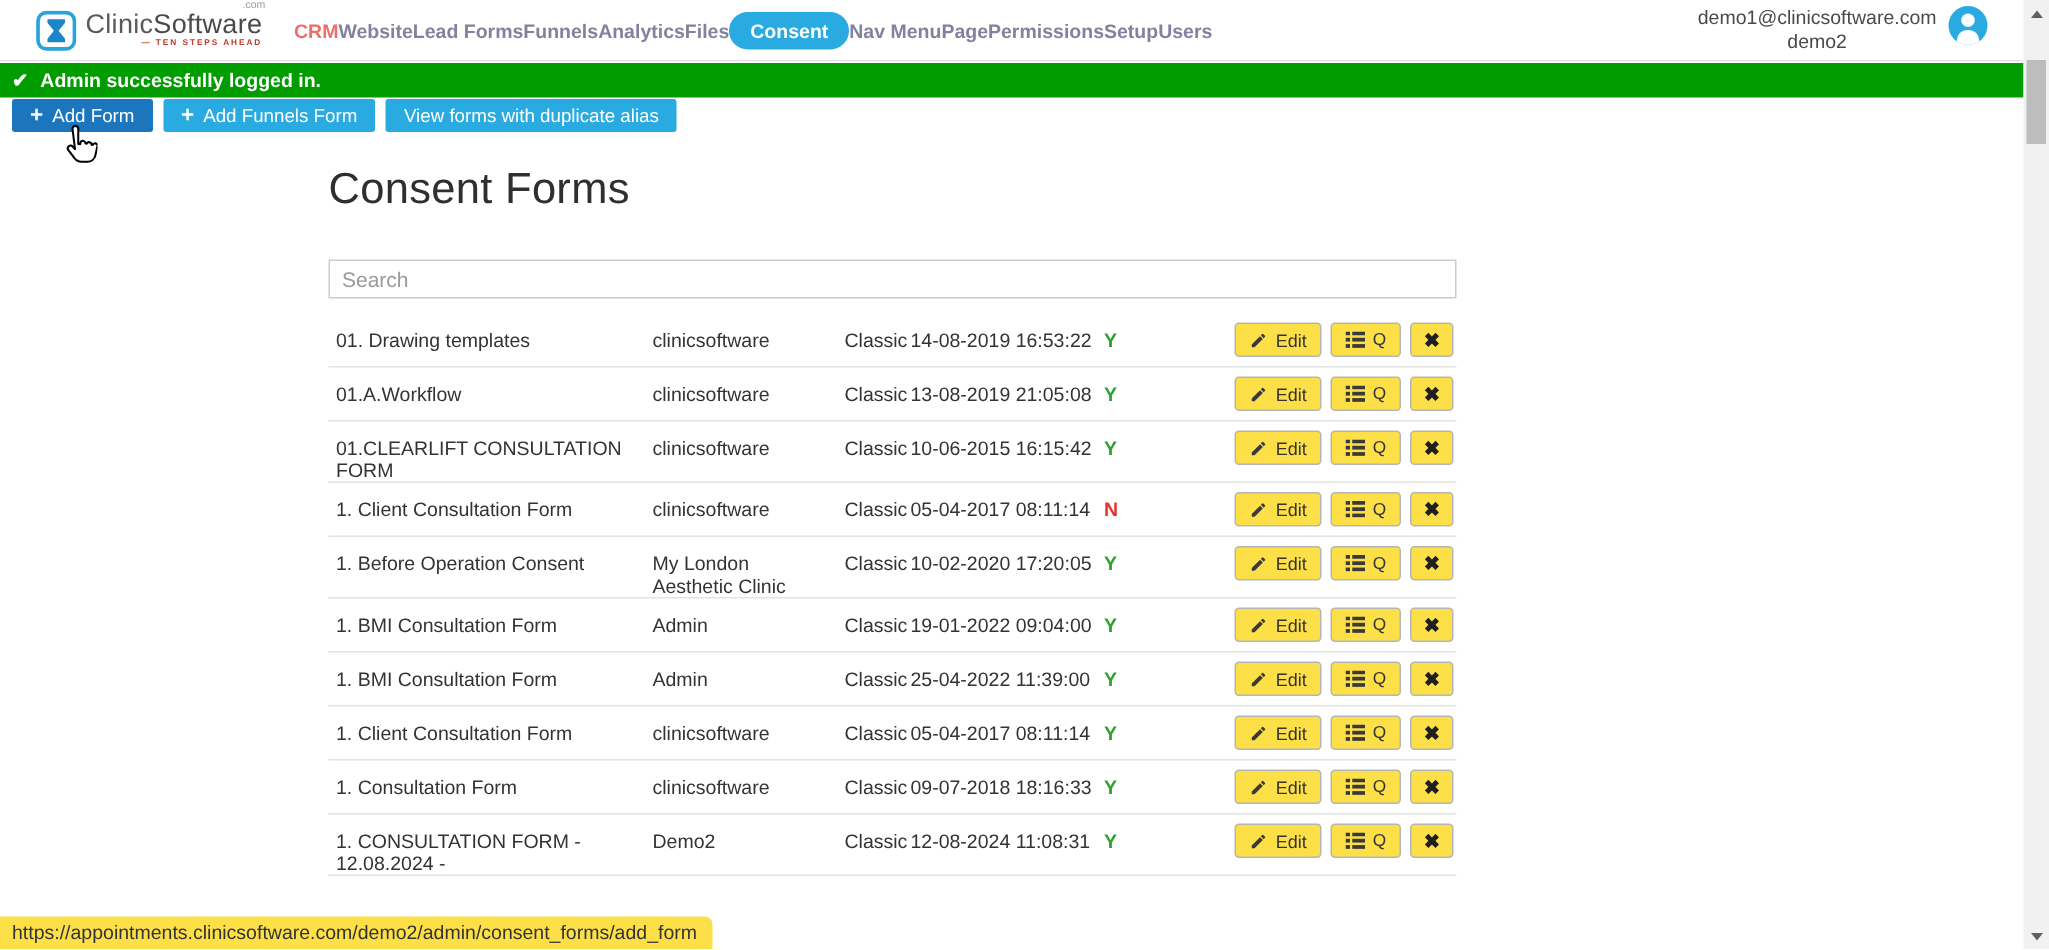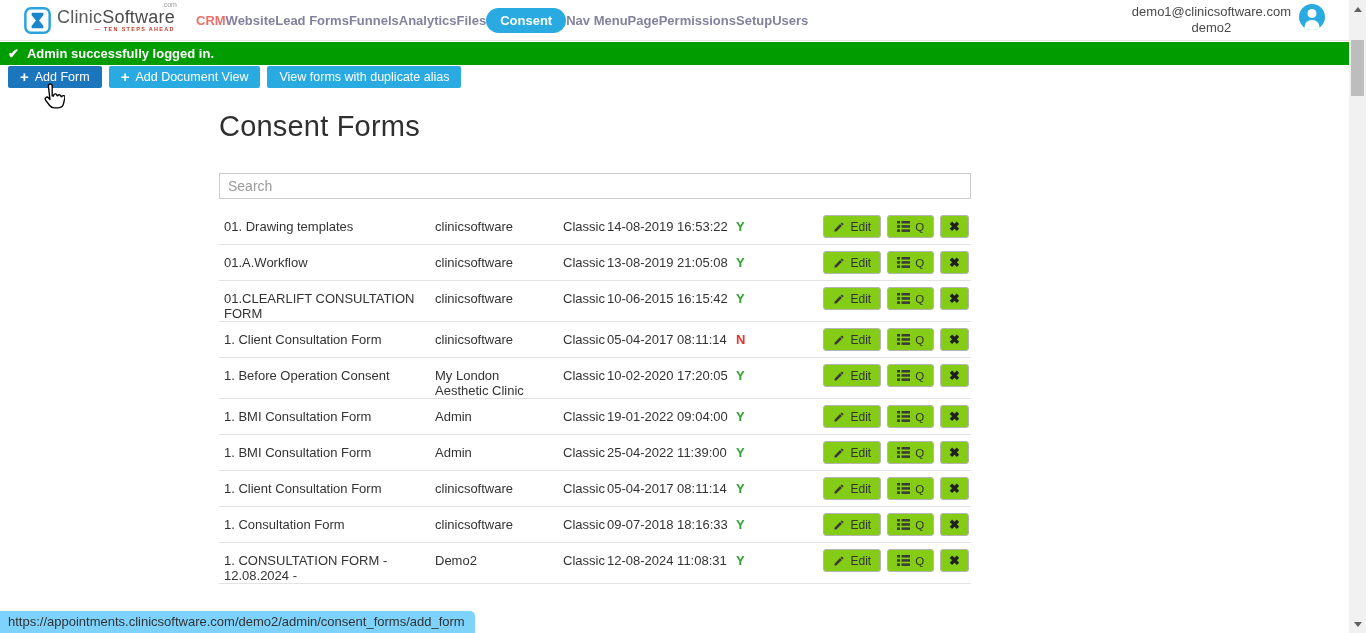--- a/index.html
+++ b/index.html
@@ -59,28 +59,28 @@
   .td.c-name    { width:216px; padding-left:5px; }
   .td.c-author  { width:128px; }
   .td.c-type    { width:44px; }
   .td.c-created { width:129px; white-space:nowrap; }
   .td.c-pub     { width:80px; font-weight:bold; }
   .td.c-actions { flex:1 1 auto; display:flex; justify-content:flex-end; gap:6px;
     padding-top:6px; padding-right:2px; padding-bottom:6px; }
   .pub-y { color:var(--pub-green,#2fa32f); }
   .pub-n { color:var(--pub-red,#e8332a); }
 
-  .abtn { height:23px; background:#84cc16; border:1px solid #b5b5b5; border-radius:3px;
+  .abtn { height:23px; background:#fde047; border:1px solid #b5b5b5; border-radius:3px;
     font-family:inherit; font-size:12px; color:#333; cursor:pointer;
     display:flex; align-items:center; gap:5px; padding:0 9px; }
   .abtn.del { font-weight:bold; font-size:13px; color:#1f1f1f; padding:0 8px; }
   .qtxt { font-size:11.5px; color:#333; }
 
   
-  .statusbar { position:absolute; left:0; bottom:0; height:22px; background:#7dd3fc;
+  .statusbar { position:absolute; left:0; bottom:0; height:22px; background:#fde047;
     border-top-right-radius:5px; font-size:13px; color:#333; line-height:22px;
     padding:0 10px 0 8px; white-space:nowrap; }
 
   
   .scrollbar { position:absolute; right:0; top:0; width:17px; height:633px; background:#f1f1f1; }
   .sb-arrow { position:absolute; left:0; width:17px; height:14px; display:flex; align-items:center; justify-content:center; cursor:pointer; }
   .sb-arrow.up { top:2px; } .sb-arrow.down { bottom:2px; }
   .tri-up { width:0; height:0; border-left:4px solid transparent; border-right:4px solid transparent; border-bottom:5px solid #606060; }
   .tri-down { width:0; height:0; border-left:4px solid transparent; border-right:4px solid transparent; border-top:5px solid #606060; }
   .sb-thumb { position:absolute; left:2px; top:40px; width:13px; height:56px; background:#bdbdbd; cursor:pointer; }
@@ -132,21 +132,21 @@
     <span>Admin successfully logged in.</span>
   </div>
 
   <div class="toolbar">
     <button class="tbtn dark">
       <span class="plus">+</span>
       <span>Add Form</span>
     </button>
     <button class="tbtn light">
       <span class="plus">+</span>
-      <span>Add Document View</span>
+      <span>Add Funnels Form</span>
     </button>
     <button class="tbtn light">
       <span>View forms with duplicate alias</span>
     </button>
   </div>
 
   <main class="main">
     <h1 class="page-title">Consent Forms</h1>
     <input class="search" type="text" placeholder="Search" style="">
     <div class="table">

